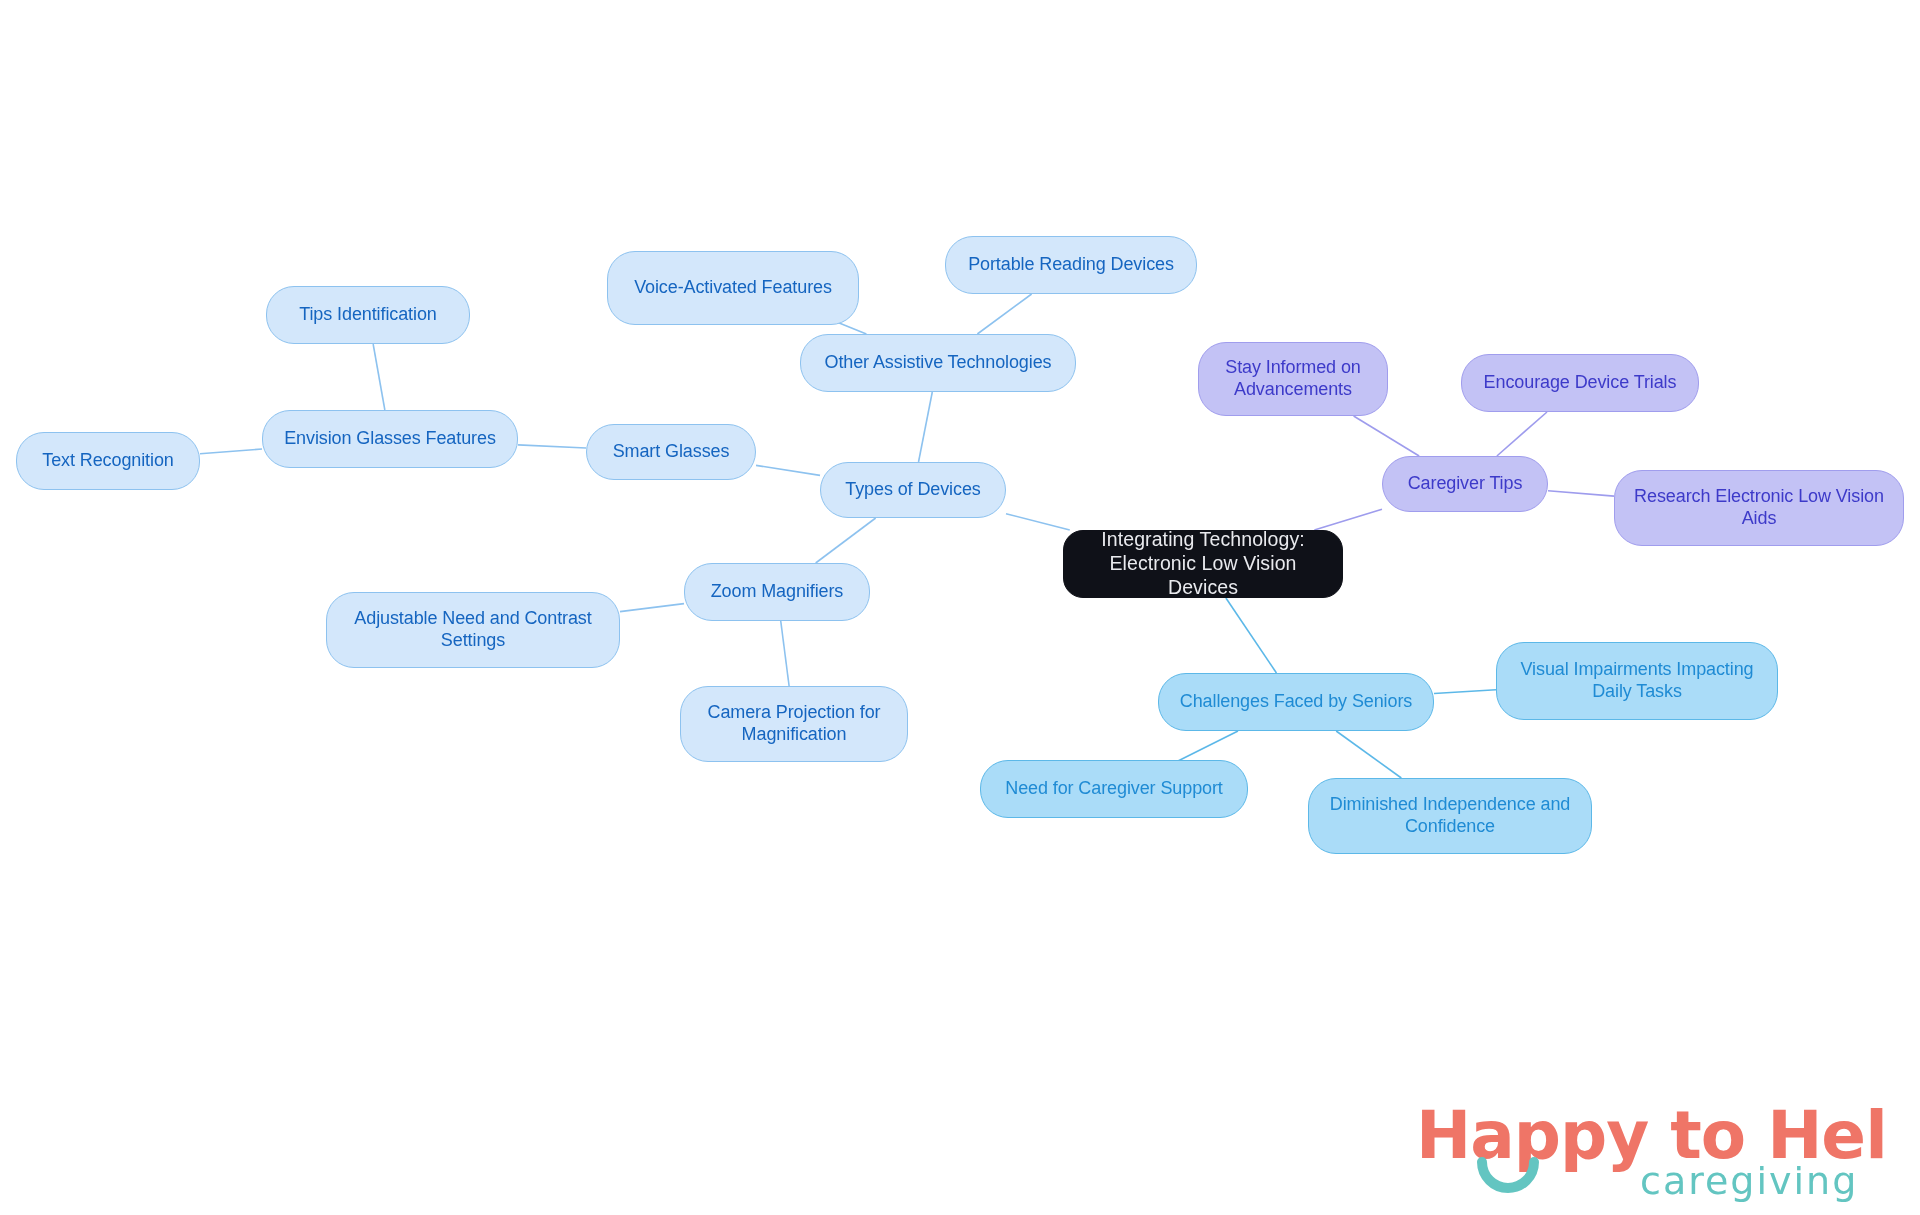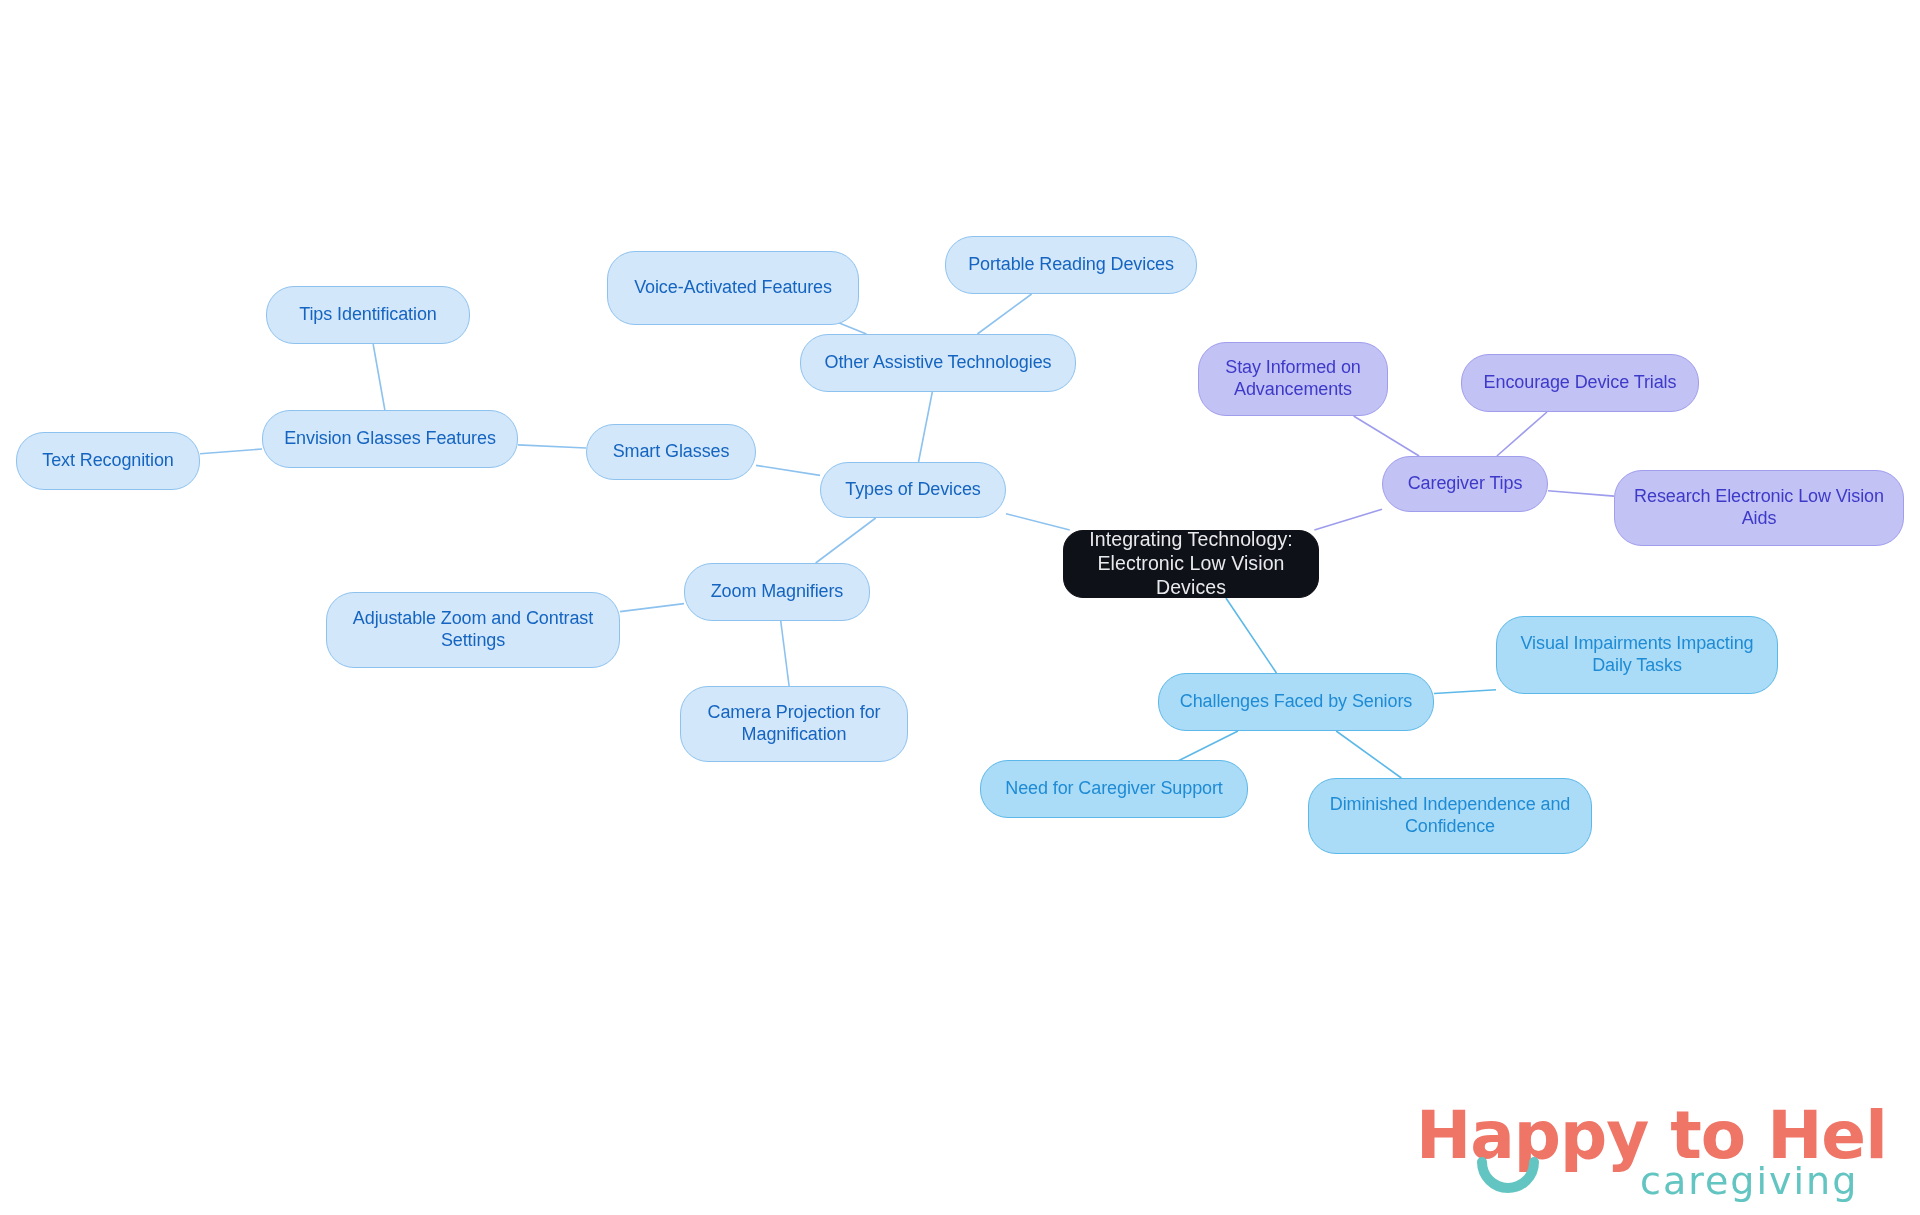--- a/index.html
+++ b/index.html
@@ -96,37 +96,37 @@
       <line x1="1225.9130434782608" y1="598" x2="1276.4565217391305" y2="673" stroke="#5cb8e8" stroke-width="1.6"></line>
       <line x1="1434" y1="693.5014662756598" x2="1496" y2="689.683284457478" stroke="#5cb8e8" stroke-width="1.6"></line>
       <line x1="1238" y1="731" x2="1172" y2="764" stroke="#5cb8e8" stroke-width="1.6"></line>
       <line x1="1336.1929824561403" y1="731" x2="1401.3333333333333" y2="778" stroke="#5cb8e8" stroke-width="1.6"></line>
       <line x1="1314.35" y1="530" x2="1382" y2="509.3435114503817" stroke="#9e9ced" stroke-width="1.6"></line>
       <line x1="1419.1333333333334" y1="456" x2="1353.6095238095238" y2="416" stroke="#9e9ced" stroke-width="1.6"></line>
       <line x1="1496.881188118812" y1="456" x2="1546.980198019802" y2="412" stroke="#9e9ced" stroke-width="1.6"></line>
       <line x1="1548" y1="490.7755102040816" x2="1614" y2="496.16326530612247" stroke="#9e9ced" stroke-width="1.6"></line>
     </svg>
   <div id="node-layer">
-      <div class="node root" style="left: 1063px; top: 530px; width: 256px; height: 68px;">Integrating Technology:
+      <div class="node root" style="left: 1063px; top: 530px; width: 280px; height: 68px;">Integrating Technology:
 Electronic Low Vision Devices</div>
       <div class="node blue" style="left: 820px; top: 462px; width: 186px; height: 56px;">Types of Devices</div>
       <div class="node blue" style="left: 586px; top: 424px; width: 170px; height: 56px;">Smart Glasses</div>
       <div class="node blue" style="left: 262px; top: 410px; width: 256px; height: 58px;">Envision Glasses Features</div>
       <div class="node blue" style="left: 16px; top: 432px; width: 184px; height: 58px;">Text Recognition</div>
       <div class="node blue" style="left: 266px; top: 286px; width: 204px; height: 58px;">Tips Identification</div>
       <div class="node blue" style="left: 800px; top: 334px; width: 276px; height: 58px;">Other Assistive Technologies</div>
       <div class="node blue" style="left: 607px; top: 251px; width: 252px; height: 74px;">Voice-Activated Features</div>
       <div class="node blue" style="left: 945px; top: 236px; width: 252px; height: 58px;">Portable Reading Devices</div>
       <div class="node blue" style="left: 684px; top: 563px; width: 186px; height: 58px;">Zoom Magnifiers</div>
-      <div class="node blue" style="left: 326px; top: 592px; width: 294px; height: 76px;">Adjustable Zoom and Contrast
+      <div class="node blue" style="left: 326px; top: 592px; width: 294px; height: 76px;">Adjustable Need and Contrast
 Settings</div>
       <div class="node blue" style="left: 680px; top: 686px; width: 228px; height: 76px;">Camera Projection for
 Magnification</div>
       <div class="node sky" style="left: 1158px; top: 673px; width: 276px; height: 58px;">Challenges Faced by Seniors</div>
-      <div class="node sky" style="left: 1496px; top: 616px; width: 282px; height: 78px;">Visual Impairments Impacting
+      <div class="node sky" style="left: 1496px; top: 642px; width: 282px; height: 78px;">Visual Impairments Impacting
 Daily Tasks</div>
       <div class="node sky" style="left: 980px; top: 760px; width: 268px; height: 58px; text-align: center;">Need for Caregiver Support</div>
       <div class="node sky" style="left: 1308px; top: 778px; width: 284px; height: 76px;">Diminished Independence and
 Confidence</div>
       <div class="node purple" style="left: 1382px; top: 456px; width: 166px; height: 56px;">Caregiver Tips</div>
       <div class="node purple" style="left: 1198px; top: 342px; width: 190px; height: 74px;">Stay Informed on
 Advancements</div>
       <div class="node purple" style="left: 1461px; top: 354px; width: 238px; height: 58px;">Encourage Device Trials</div>
       <div class="node purple" style="left: 1614px; top: 470px; width: 290px; height: 76px; text-align: center;">Research Electronic Low Vision
 Aids</div>

